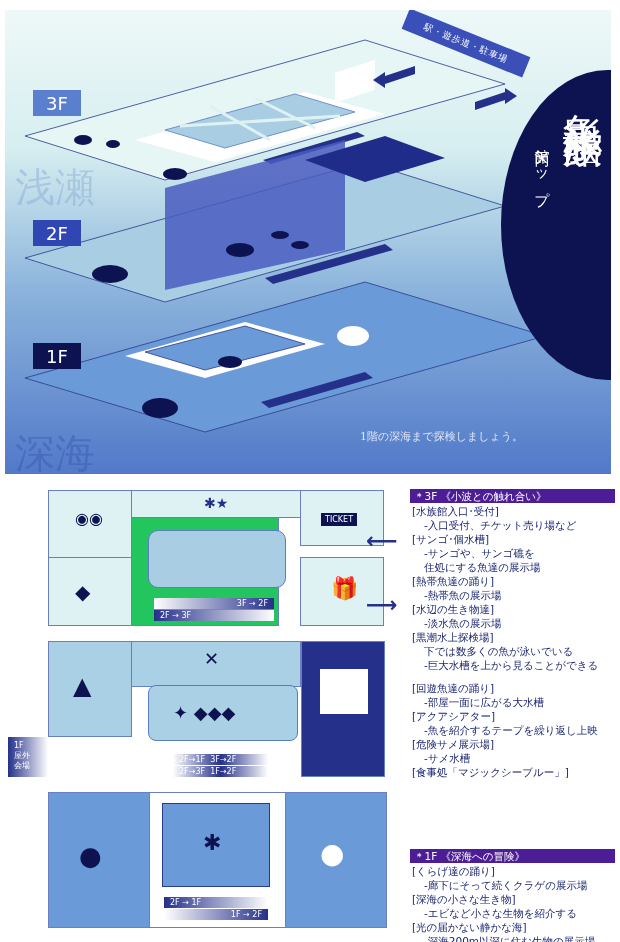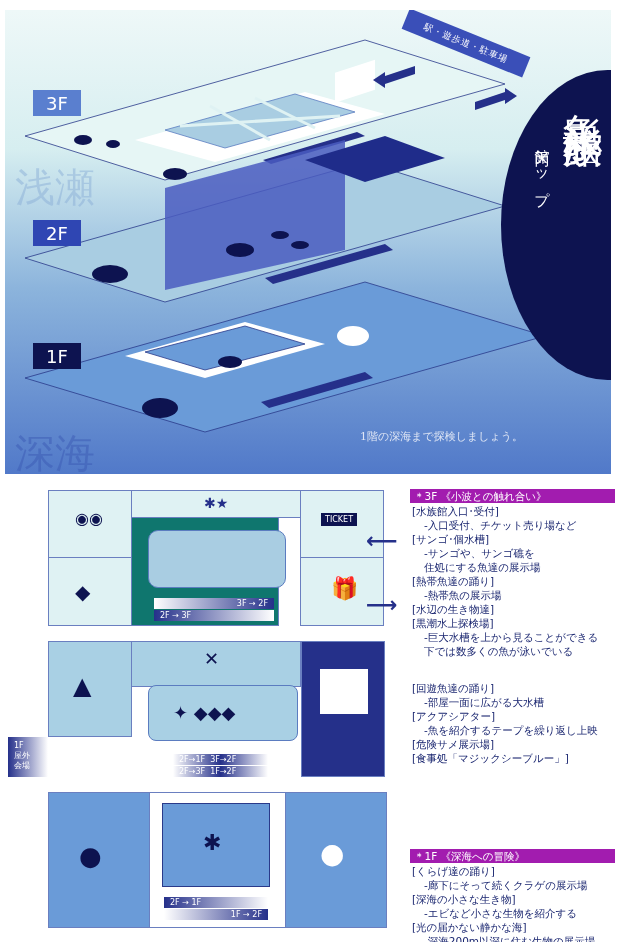--- a/index.html
+++ b/index.html
@@ -11,21 +11,21 @@
 .zone{position:absolute;font-family:"DejaVu Serif",serif;font-size:40px;opacity:.5;}
 .zone.shallow{left:10px;top:150px;color:#8cb0d8;}
 .zone.deep{left:10px;top:416px;color:#3c5bb5;}
 .hero-caption{position:absolute;left:355px;top:420px;color:#dfe6f5;font-size:11px;line-height:14px;font-family:"DejaVu Serif",serif;}
 .floor-tag{position:absolute;width:48px;height:26px;color:#fff;font-size:18px;display:flex;align-items:center;justify-content:center;}
 .iso{position:absolute;left:0;top:0;}
 .sign{position:absolute;left:396px;top:22px;width:130px;height:22px;background:#3a4fb8;color:#fff;font-size:9px;display:flex;align-items:center;justify-content:center;transform:rotate(22deg);letter-spacing:1px;}
 .plan{position:absolute;left:48px;}
 .room{position:absolute;border:1px solid #6a7fc0;}
 .legend{position:absolute;left:410px;width:205px;font-size:10.5px;color:#1a2670;line-height:14px;font-family:"DejaVu Sans",sans-serif;}
-.legend .hd{background:#a21caf;color:#fff;padding:0 4px;margin-bottom:1px;}
+.legend .hd{background:#4c1d95;color:#fff;padding:0 4px;margin-bottom:1px;}
 .legend .it{padding-left:2px;}
 .legend .ds{padding-left:14px;}
 .stair{position:absolute;height:11px;color:#fff;font-size:8px;display:flex;align-items:center;padding:0 6px;}
 .arrow{position:absolute;color:#25308a;font-weight:bold;}
 </style>
 </head>
 <body>
 
 <div class="hero">
   <svg class="iso" width="606" height="464">
@@ -81,26 +81,26 @@
 <div class="plan" style="top:490px;width:345px;height:136px;">
   <div class="room" style="left:0;top:0;width:84px;height:68px;background:#dff2f3;">
     <span style="position:absolute;left:26px;top:18px;font-size:16px;color:#0d1350;">◉◉</span>
   </div>
   <div class="room" style="left:0;top:67px;width:84px;height:69px;background:#dff2f3;">
     <span style="position:absolute;left:26px;top:22px;font-size:20px;color:#0d1350;">◆</span>
   </div>
   <div class="room" style="left:83px;top:0;width:170px;height:28px;background:#dff2f3;">
     <span style="position:absolute;left:72px;top:4px;font-size:14px;color:#25308a;">✱★</span>
   </div>
-  <div class="room" style="left:83px;top:27px;width:148px;height:109px;background:#0f766e;">
+  <div class="room" style="left:83px;top:27px;width:148px;height:109px;background:#22c55e;">
     <div style="position:absolute;left:16px;top:12px;width:138px;height:58px;background:#a9cde2;border:1px solid #5b7cc0;border-radius:10px;"></div>
     <div class="stair" style="left:22px;top:80px;width:120px;background:linear-gradient(90deg,#fff,#25308a);justify-content:flex-end;">3F → 2F</div>
     <div class="stair" style="left:22px;top:92px;width:120px;background:linear-gradient(90deg,#25308a,#fff);text-align:center;">2F → 3F</div>
   </div>
-  <div class="room" style="left:252px;top:0;width:84px;height:68px;background:#dff2f3;">
+  <div class="room" style="left:252px;top:0;width:84px;height:56px;background:#dff2f3;">
     <span style="position:absolute;left:20px;top:22px;background:#0d1350;color:#fff;font-size:8px;padding:2px 4px;">TICKET</span>
   </div>
   <div class="room" style="left:252px;top:67px;width:84px;height:69px;background:#dff2f3;">
     <span style="position:absolute;left:30px;top:18px;font-size:22px;color:#0d1350;">🎁</span>
   </div>
   <span class="arrow" style="left:318px;top:38px;font-size:22px;">⟵</span>
   <span class="arrow" style="left:318px;top:102px;font-size:22px;">⟶</span>
 </div>
 
 <div class="plan" style="top:641px;width:345px;height:136px;">
@@ -148,31 +148,33 @@
 <div class="legend" style="top:489px;">
   <div class="hd">＊3F 《小波との触れ合い》</div>
   <div class="it">[水族館入口･受付]</div>
   <div class="ds">-入口受付、チケット売り場など</div>
   <div class="it">[サンゴ･個水槽]</div>
   <div class="ds">-サンゴや、サンゴ礁を</div>
   <div class="ds"> 住処にする魚達の展示場</div>
   <div class="it">[熱帯魚達の踊り]</div>
   <div class="ds">-熱帯魚の展示場</div>
   <div class="it">[水辺の生き物達]</div>
+  <div class="ds">-淡水魚の展示場</div>
   <div class="it">[黒潮水上探検場]</div>
+  <div class="ds"> 下では数多くの魚が泳いでいる</div>
   <div class="ds">-巨大水槽を上から見ることができる</div>
-  <div class="ds"> 下では数多くの魚が泳いでいる</div>
 </div>
 
 <div class="legend" style="top:681px;">
   <div class="it">[回遊魚達の踊り]</div>
   <div class="ds">-部屋一面に広がる大水槽</div>
   <div class="it">[アクアシアター]</div>
   <div class="ds">-魚を紹介するテープを繰り返し上映</div>
   <div class="it">[危険サメ展示場]</div>
+  <div class="ds">-サメ水槽</div>
   <div class="it">[食事処「マジックシーブルー」]</div>
 </div>
 
 <div class="legend" style="top:829px;margin-top:20px;">
   <div class="hd">＊1F 《深海への冒険》</div>
   <div class="it">[くらげ達の踊り]</div>
   <div class="ds">-廊下にそって続くクラゲの展示場</div>
   <div class="it">[深海の小さな生き物]</div>
   <div class="ds">-エビなど小さな生物を紹介する</div>
   <div class="it">[光の届かない静かな海]</div>

